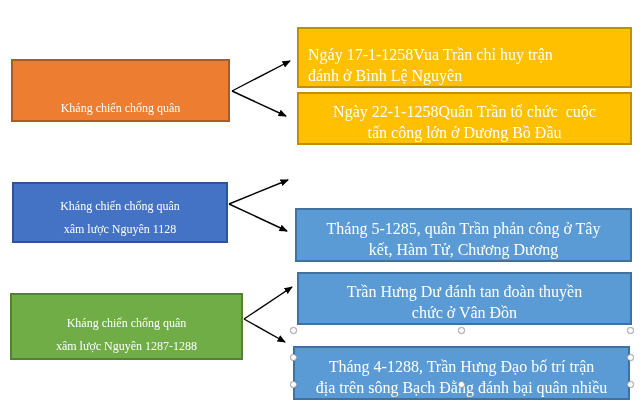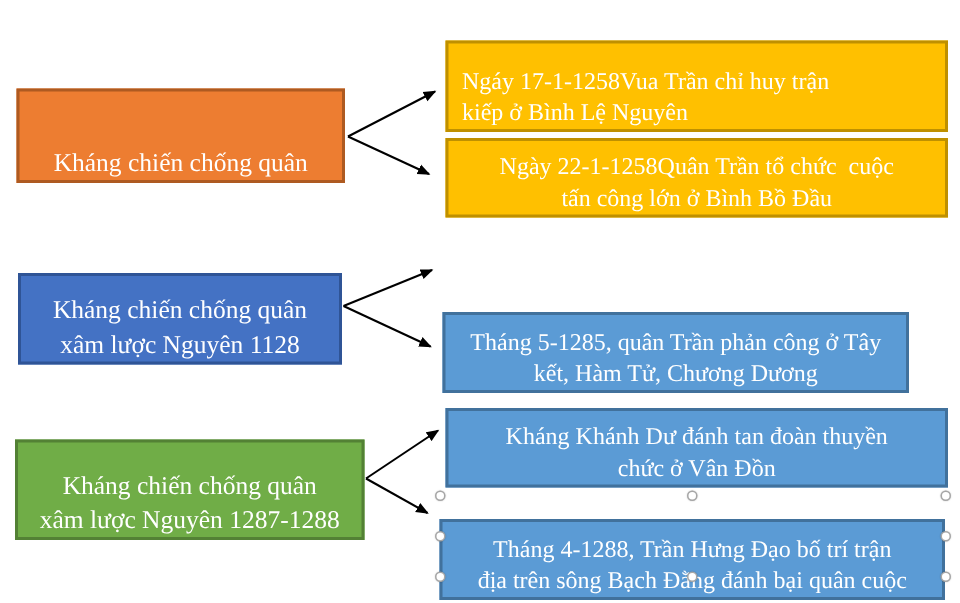--- a/index.html
+++ b/index.html
@@ -23,21 +23,21 @@
     justify-content: flex-end;
     align-items: center;
     color: #ffffff;
     text-align: center;
   }
   .node .line {
     display: block;
     white-space: pre-wrap;
     line-height: 21px;
   }
-  .left-node { font-size: 17px; }
+  .left-node { font-size: 12px; }
   .left-node .line { line-height: 23px; }
   .right-node { font-size: 16px; }
   .align-left {
     align-items: flex-start;
     text-align: left;
     padding-left: 9px;
     padding-right: 4px;
   }
   #arrow-layer {
     position: absolute;
@@ -82,42 +82,42 @@
     <span class="line">xâm lược Nguyên 1128</span>
   </div>
 
   <div class="node left-node" style="left: 10px; top: 293px; width: 233px; height: 67px; background-color: rgb(112, 173, 71); border-color: rgb(83, 129, 53);">
     <span class="line">Kháng chiến chống quân</span>
     <span class="line">xâm lược Nguyên 1287-1288</span>
   </div>
 
   <div class="node right-node align-left" style="left: 297px; top: 27px; width: 335px; height: 61px; background-color: rgb(255, 192, 0); border-color: rgb(191, 144, 0);">
     <span class="line">Ngáy 17-1-1258Vua Trần chỉ huy trận</span>
-    <span class="line">kiếp ở Bình Lệ Nguyên</span>
+    <span class="line">đánh ở Bình Lệ Nguyên</span>
   </div>
 
   <div class="node right-node" style="left: 297px; top: 92px; width: 335px; height: 53px; background-color: rgb(255, 192, 0); border-color: rgb(191, 144, 0);">
     <span class="line">Ngày 22-1-1258Quân Trần tổ chức  cuộc</span>
-    <span class="line">tấn công lớn ở Bình Bồ Đầu</span>
+    <span class="line">tấn công lớn ở Dương Bồ Đầu</span>
   </div>
 
 
-  <div class="node right-node" style="left: 295px; top: 208px; width: 311px; height: 54px; background-color: rgb(91, 155, 213); border-color: rgb(65, 113, 156);">
+  <div class="node right-node" style="left: 295px; top: 208px; width: 337px; height: 54px; background-color: rgb(91, 155, 213); border-color: rgb(65, 113, 156);">
     <span class="line">Tháng 5-1285, quân Trần phản công ở Tây</span>
     <span class="line">kết, Hàm Tử, Chương Dương</span>
   </div>
 
   <div class="node right-node" style="left: 297px; top: 272px; width: 335px; height: 53px; background-color: rgb(91, 155, 213); border-color: rgb(65, 113, 156);">
-    <span class="line">Kháng Khánh Dư đánh tan đoàn thuyền</span>
+    <span class="line">Trần Hưng Dư đánh tan đoàn thuyền</span>
     <span class="line">chức ở Vân Đồn</span>
   </div>
 
   <div class="node right-node" style="left: 293px; top: 346px; width: 337px; height: 54px; background-color: rgb(91, 155, 213); border-color: rgb(65, 113, 156);">
     <span class="line">Tháng 4-1288, Trần Hưng Đạo bố trí trận</span>
-    <span class="line">địa trên sông Bạch Đằng đánh bại quân cuộc</span>
+    <span class="line">địa trên sông Bạch Đằng đánh bại quân nhiều</span>
   </div>
 
   <div class="handle" style="left:289.5px; top:326.5px;"></div>
   <div class="handle" style="left:458px;   top:326.5px;"></div>
   <div class="handle" style="left:626.5px; top:326.5px;"></div>
   <div class="handle" style="left:289.5px; top:353.5px;"></div>
   <div class="handle" style="left:626.5px; top:353.5px;"></div>
   <div class="handle" style="left:289.5px; top:380.5px;"></div>
   <div class="handle" style="left:458px;   top:380.5px;"></div>
   <div class="handle" style="left:626.5px; top:380.5px;"></div>

